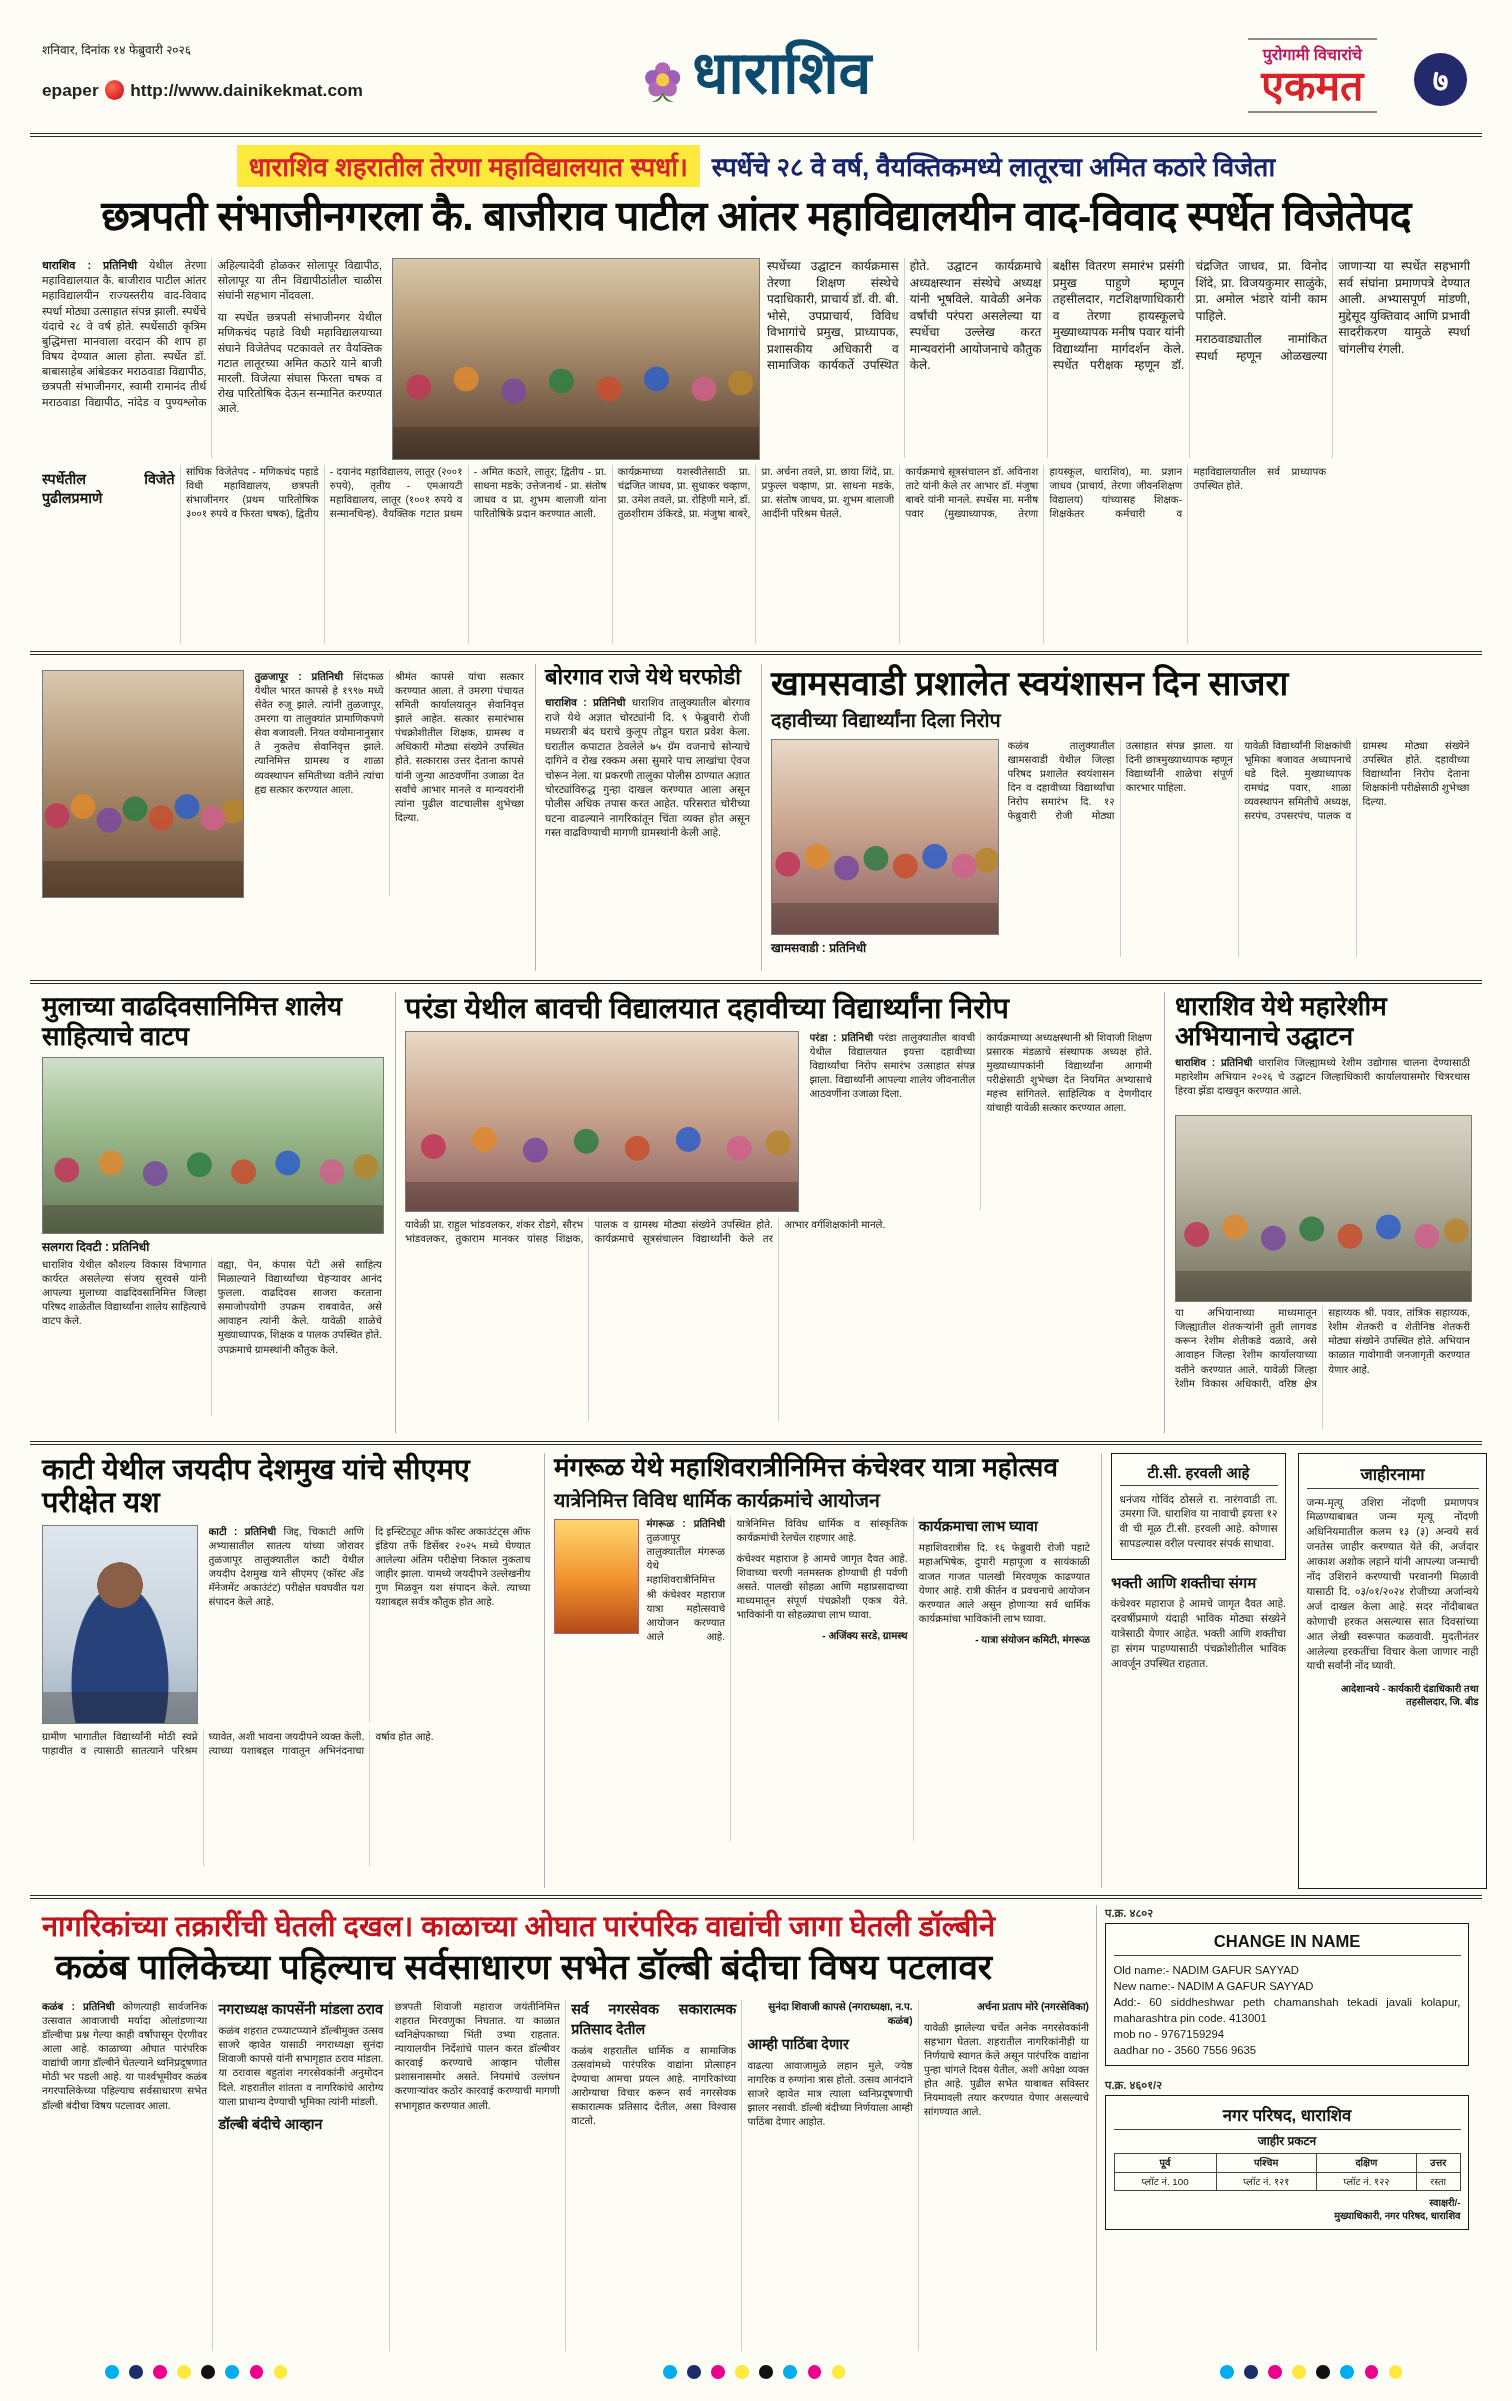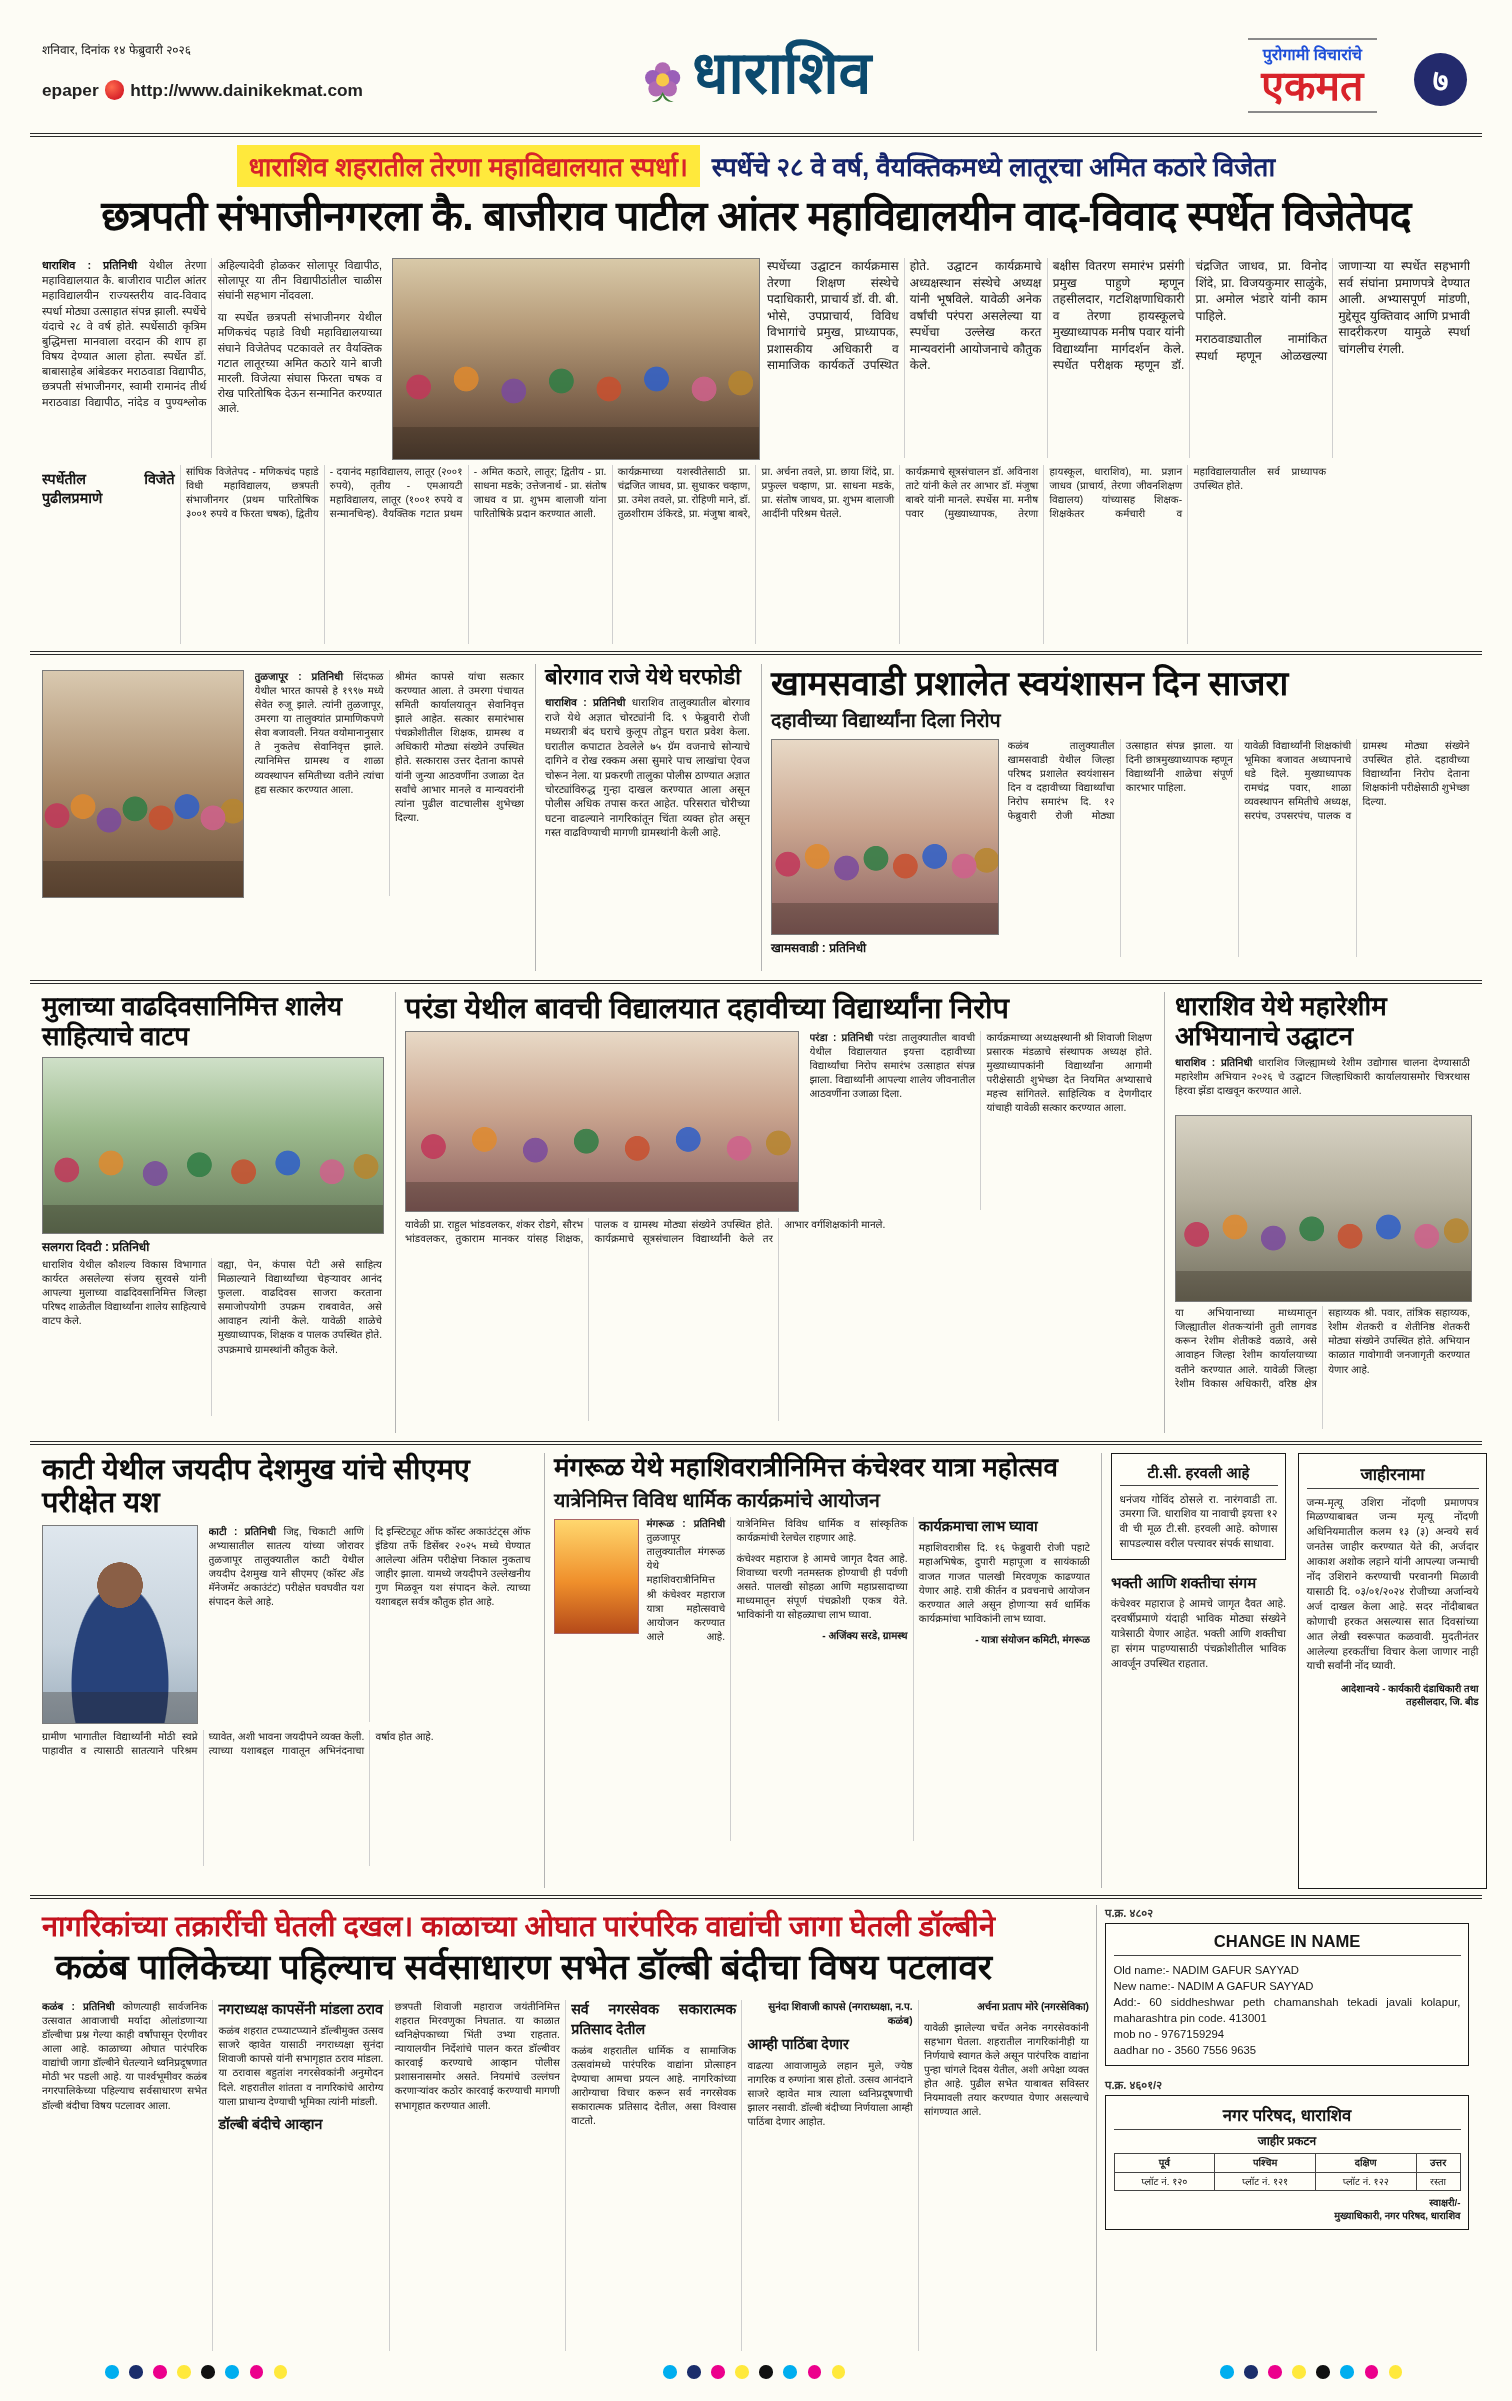--- a/index.html
+++ b/index.html
@@ -18,21 +18,21 @@
   p{margin:0 0 6.8px;}
   h4.sub{font-size:14.3px;margin:4.5px 0 4.5px;font-weight:700;}
   .sig{font-weight:700;text-align:right;margin:1.5px 0 7.5px;}
   strong.dl{font-weight:700;}
   .hrule{border-top:1.5px solid #2b2b2b;height:2.3px;border-bottom:0.8px solid #2b2b2b;}
   .vrule{width:0;border-left:0.8px solid #b3b3b3;}
   .epaper-row{font-size:17.3px;font-weight:700;color:#222;display:flex;align-items:center;gap:6px;margin-top:7.5px;}
   .epaper-ico{width:19.6px;height:19.6px;border-radius:50%;background:radial-gradient(circle at 35% 35%,#ff6a4d,#d8232a 70%);display:inline-block;}
   .masthead{font-size:59px;font-weight:700;color:#0c4a6e;line-height:1;display:flex;align-items:flex-end;gap:7.5px;}
   .brand-box{text-align:center;border-top:2.3px solid #8a8a8a;border-bottom:2.3px solid #8a8a8a;padding:3px 13.6px;}
-  .brand-tag{font-size:16px;font-weight:700;color:#1d4ed8;}
+  .brand-tag{font-size:16px;font-weight:700;color:#be185d;}
   .brand-name{font-size:41px;font-weight:700;color:#d8232a;line-height:1.05;}
   .page-circle{width:53px;height:53px;border-radius:50%;background:#232a6c;color:#fff;display:flex;align-items:center;justify-content:center;font-size:30px;font-weight:700;}
   
   .strap{display:flex;align-items:center;justify-content:center;gap:12px;}
   .strap-hi{background:#ffe93c;color:#d8232a;font-weight:700;font-size:26px;padding:3px 12px;}
   .strap-rest{color:#15246b;font-weight:700;font-size:26px;}
   .red-strap{color:#c4121d;font-weight:700;font-size:29px;}
   
   .photo{position:relative;border:0.8px solid #7a7a7a;overflow:hidden;background:#c9bfa8;}
   .photo::after{content:"";position:absolute;left:0;right:0;bottom:0;height:16%;background:rgba(40,30,20,.30);}
@@ -276,21 +276,21 @@
       <div style="text-align:center;font-weight:700;font-size:12px;margin-bottom:4.5px;">जाहीर प्रकटन</div>
       <table class="mini-table">
         <tbody>
             <tr>
           <th>पूर्व</th>
           <th>पश्चिम</th>
           <th>दक्षिण</th>
           <th>उत्तर</th>
         </tr>
         <tr>
-          <td>प्लॉट नं. १२०</td>
+          <td>प्लॉट नं. 100</td>
           <td>प्लॉट नं. १२१</td>
           <td>प्लॉट नं. १२२</td>
           <td>रस्ता</td>
         </tr>
       </tbody>
         </table>
       <div class="sig" style="font-size:9.8px;margin:0;">स्वाक्षरी/-</div>
       <div class="sig" style="font-size:9.8px;margin:0;">मुख्याधिकारी, नगर परिषद, धाराशिव</div>
     </div>
   </div>

